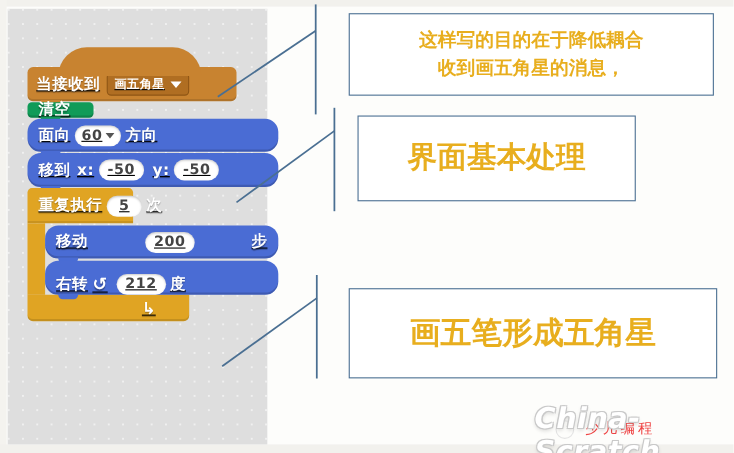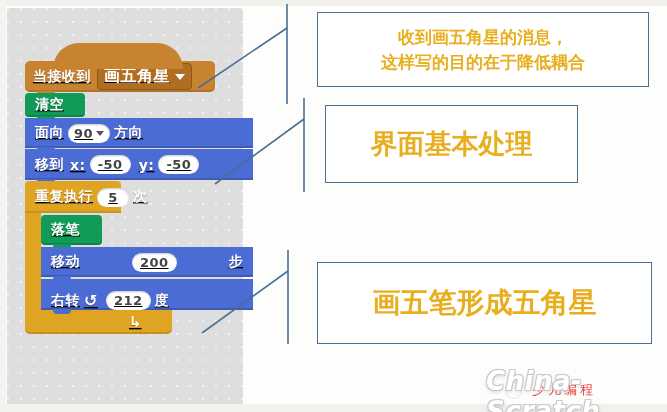--- a/index.html
+++ b/index.html
@@ -51,21 +51,21 @@
     border-radius:70px 70px 0 0;
   }
   .hat .lbl{font-size:14px;}
   .dropdown{
     display:inline-flex;align-items:center;gap:5px;
     background:#b06e22;
     border:1px solid #8f5615;
     border-radius:4px;
     padding:2px 6px;
     margin-left:6px;
-    font-size:16px;
+    font-size:11px;
     color:#fff;
   }
   .dd-arrow{
     width:0;height:0;
     border-left:5px solid transparent;border-right:5px solid transparent;
     border-top:6px solid #ffffff;
   }
 
   
   .pen{
@@ -76,21 +76,21 @@
   }
   .notch{
     position:absolute;left:12px;bottom:-4px;width:18px;height:5px;
     background:inherit;border-radius:0 0 4px 4px;
   }
 
   
   .motion{
     background:#4a6cd4;
     padding:0 10px;
-    border-radius:0;
+    border-radius:12px;
     box-shadow:inset 0 -2px 0 rgba(0,0,0,.16);
   }
 
   
   .ctrl{
     background:#e0a423;
     padding:0 10px;
     border-radius:4px 4px 0 0;
     box-shadow:inset 0 -2px 0 rgba(0,0,0,.10);
   }
@@ -191,29 +191,29 @@
       <div class="blk hat">
         <div class="hat-dome"></div>
         <span class="lbl">当接收到</span>
         <span class="dropdown">
           <span>画五角星</span>
           <span class="dd-arrow"></span>
         </span>
         <span class="notch"></span>
       </div>
 
-      <div class="blk pen" style="height:24px;width:60px;margin-top:1px;">
+      <div class="blk pen" style="height:14px;width:60px;margin-top:1px;">
         <span class="lbl">清空</span>
         <span class="notch"></span>
       </div>
 
       <div class="blk motion" style="height:30px;margin-top:1px;">
         <span class="lbl">面向</span>
         <span class="oval sm">
-          <span>90</span>
+          <span>60</span>
           <span class="ddarw"></span>
         </span>
         <span class="lbl">方向</span>
         <span class="notch"></span>
       </div>
 
       <div class="blk motion" style="height:31px;margin-top:1px;">
         <span class="lbl">移到</span>
         <span class="lbl" style="margin-left:6px;">x:</span>
         <span class="oval">
@@ -232,24 +232,20 @@
           <span class="oval sm">
             <span>5</span>
           </span>
           <span class="lbl">次</span>
         </div>
 
         <div class="c-body">
           <div class="ctrl-spine"></div>
           <div class="c-inner">
 
-            <div class="blk pen" style="height:30px;width:61px;">
-              <span class="lbl">落笔</span>
-              <span class="notch"></span>
-            </div>
 
             <div class="blk motion" style="height:30px;gap:48px;">
               <span class="lbl">移动</span>
               <span class="oval">
                 <span>200</span>
               </span>
               <span class="lbl">步</span>
               <span class="notch"></span>
             </div>
 
@@ -283,22 +279,22 @@
       <line x1="304" y1="98" x2="304" y2="192"></line>
       <line x1="304" y1="119" x2="215" y2="184"></line>
 
       <line x1="288" y1="250" x2="288" y2="344"></line>
       <line x1="288" y1="271" x2="202" y2="333"></line>
     </g>
   </svg>
 
   <div class="note" id="note1">
     <div>
+      <span class="t">这样写的目的在于降低耦合</span>
       <span class="t">收到画五角星的消息，</span>
-      <span class="t">这样写的目的在于降低耦合</span>
     </div>
   </div>
 
   <div class="note" id="note2">
     <span class="t">界面基本处理</span>
   </div>
 
   <div class="note" id="note3">
     <span class="t">画五笔形成五角星</span>
   </div>

